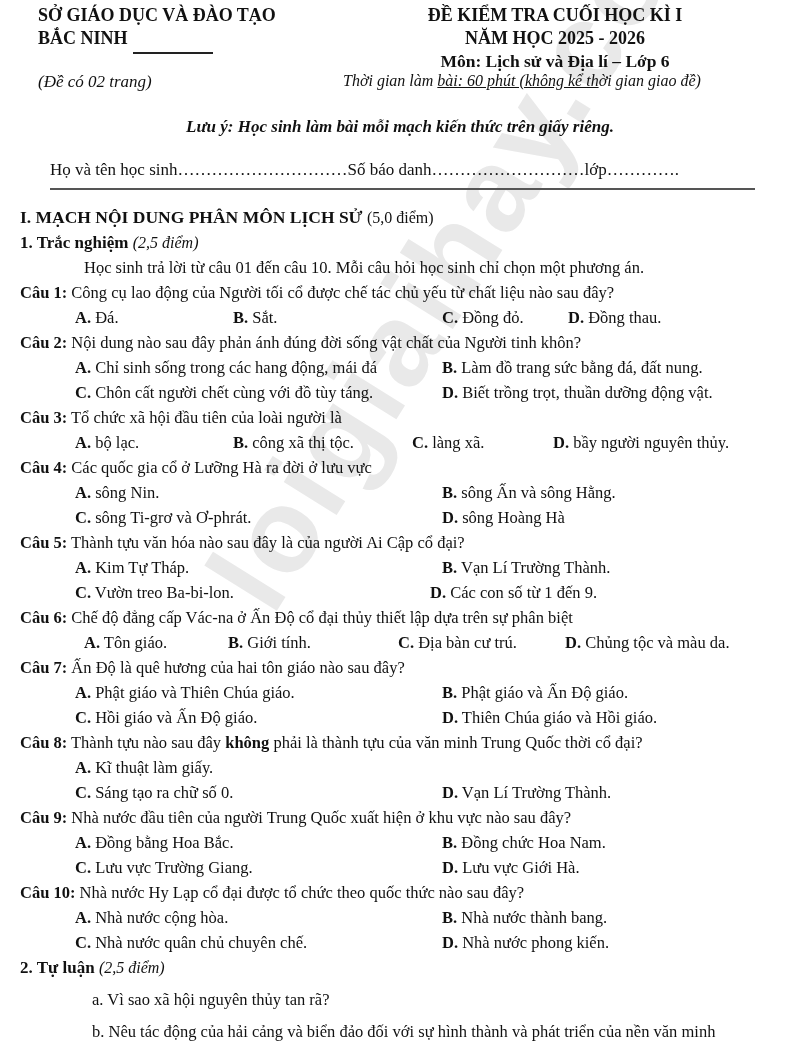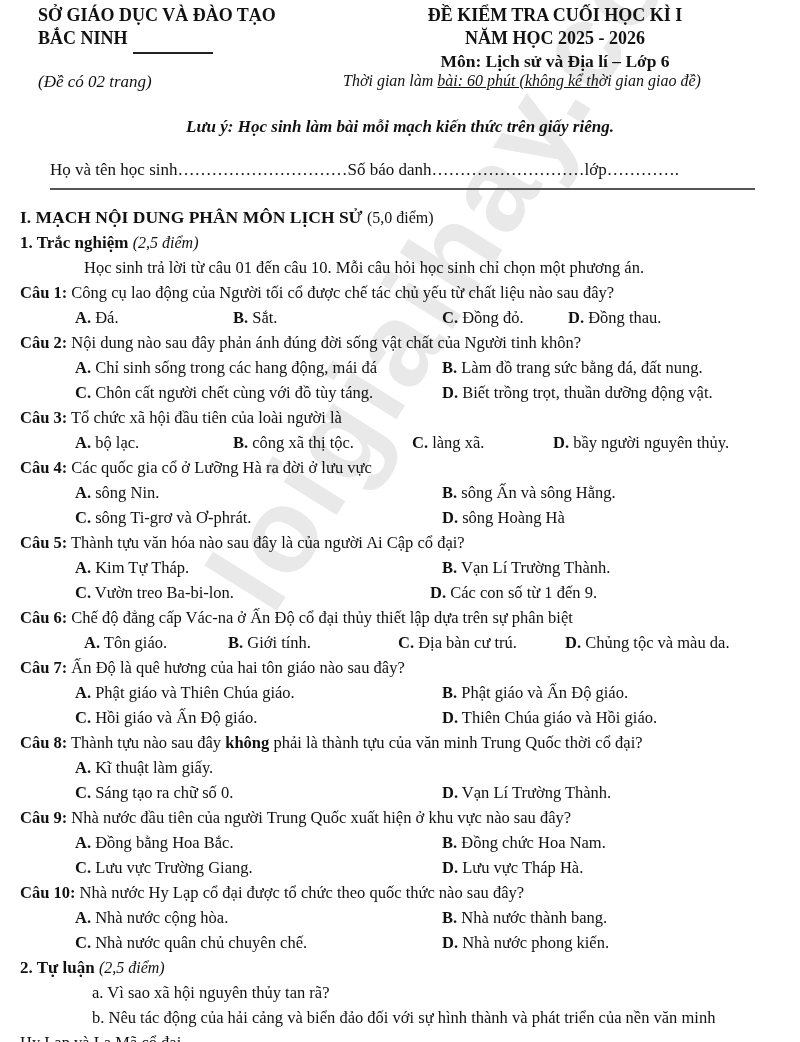--- a/index.html
+++ b/index.html
@@ -45,21 +45,21 @@
   .body-text { position: absolute; left: 20px; top: 205px; width: 770px; font-size: 16.5px; }
   .line { height: 25px; line-height: 25px; white-space: nowrap; position: relative; }
   .section-title { font-weight: bold; font-size: 17.5px; }
   .section-title .pts { font-weight: normal; font-size: 16px; }
   .sub-title { font-weight: bold; font-size: 17px; }
   .sub-title .pts { font-weight: normal; font-style: italic; font-size: 16px; }
   .instr { padding-left: 64px; }
   .q b { font-weight: bold; }
   .opt { position: absolute; top: 0; }
   .opt b { font-weight: bold; }
-  .essay { padding-left: 72px; }
+  .essay { padding-left: 72px; margin-top: 7px; }
   .essay-cont { padding-left: 0; }
 </style>
 </head>
 <body>
 
 <div class="page">
   <div class="watermark">loigiaihay.com</div>
 
   <div class="content">
 
@@ -166,21 +166,21 @@
         <span class="opt" style="left:422px"><b>D.</b><span> Vạn Lí Trường Thành.</span></span>
       </div>
 
       <div class="line q"><b>Câu 9:</b><span> Nhà nước đầu tiên của người Trung Quốc xuất hiện ở khu vực nào sau đây?</span></div>
       <div class="line">
         <span class="opt" style="left:55px"><b>A.</b><span> Đồng bằng Hoa Bắc.</span></span>
         <span class="opt" style="left:422px"><b>B.</b><span> Đồng chức Hoa Nam.</span></span>
       </div>
       <div class="line">
         <span class="opt" style="left:55px"><b>C.</b><span> Lưu vực Trường Giang.</span></span>
-        <span class="opt" style="left:422px"><b>D.</b><span> Lưu vực Tháp Hà.</span></span>
+        <span class="opt" style="left:422px"><b>D.</b><span> Lưu vực Giới Hà.</span></span>
       </div>
 
       <div class="line q"><b>Câu 10:</b><span> Nhà nước Hy Lạp cổ đại được tổ chức theo quốc thức nào sau đây?</span></div>
       <div class="line">
         <span class="opt" style="left:55px"><b>A.</b><span>  Nhà nước cộng hòa.</span></span>
         <span class="opt" style="left:422px"><b>B.</b><span>  Nhà nước thành bang.</span></span>
       </div>
       <div class="line">
         <span class="opt" style="left:55px"><b>C.</b><span>  Nhà nước quân chủ chuyên chế.</span></span>
         <span class="opt" style="left:422px"><b>D.</b><span>  Nhà nước phong kiến.</span></span>

